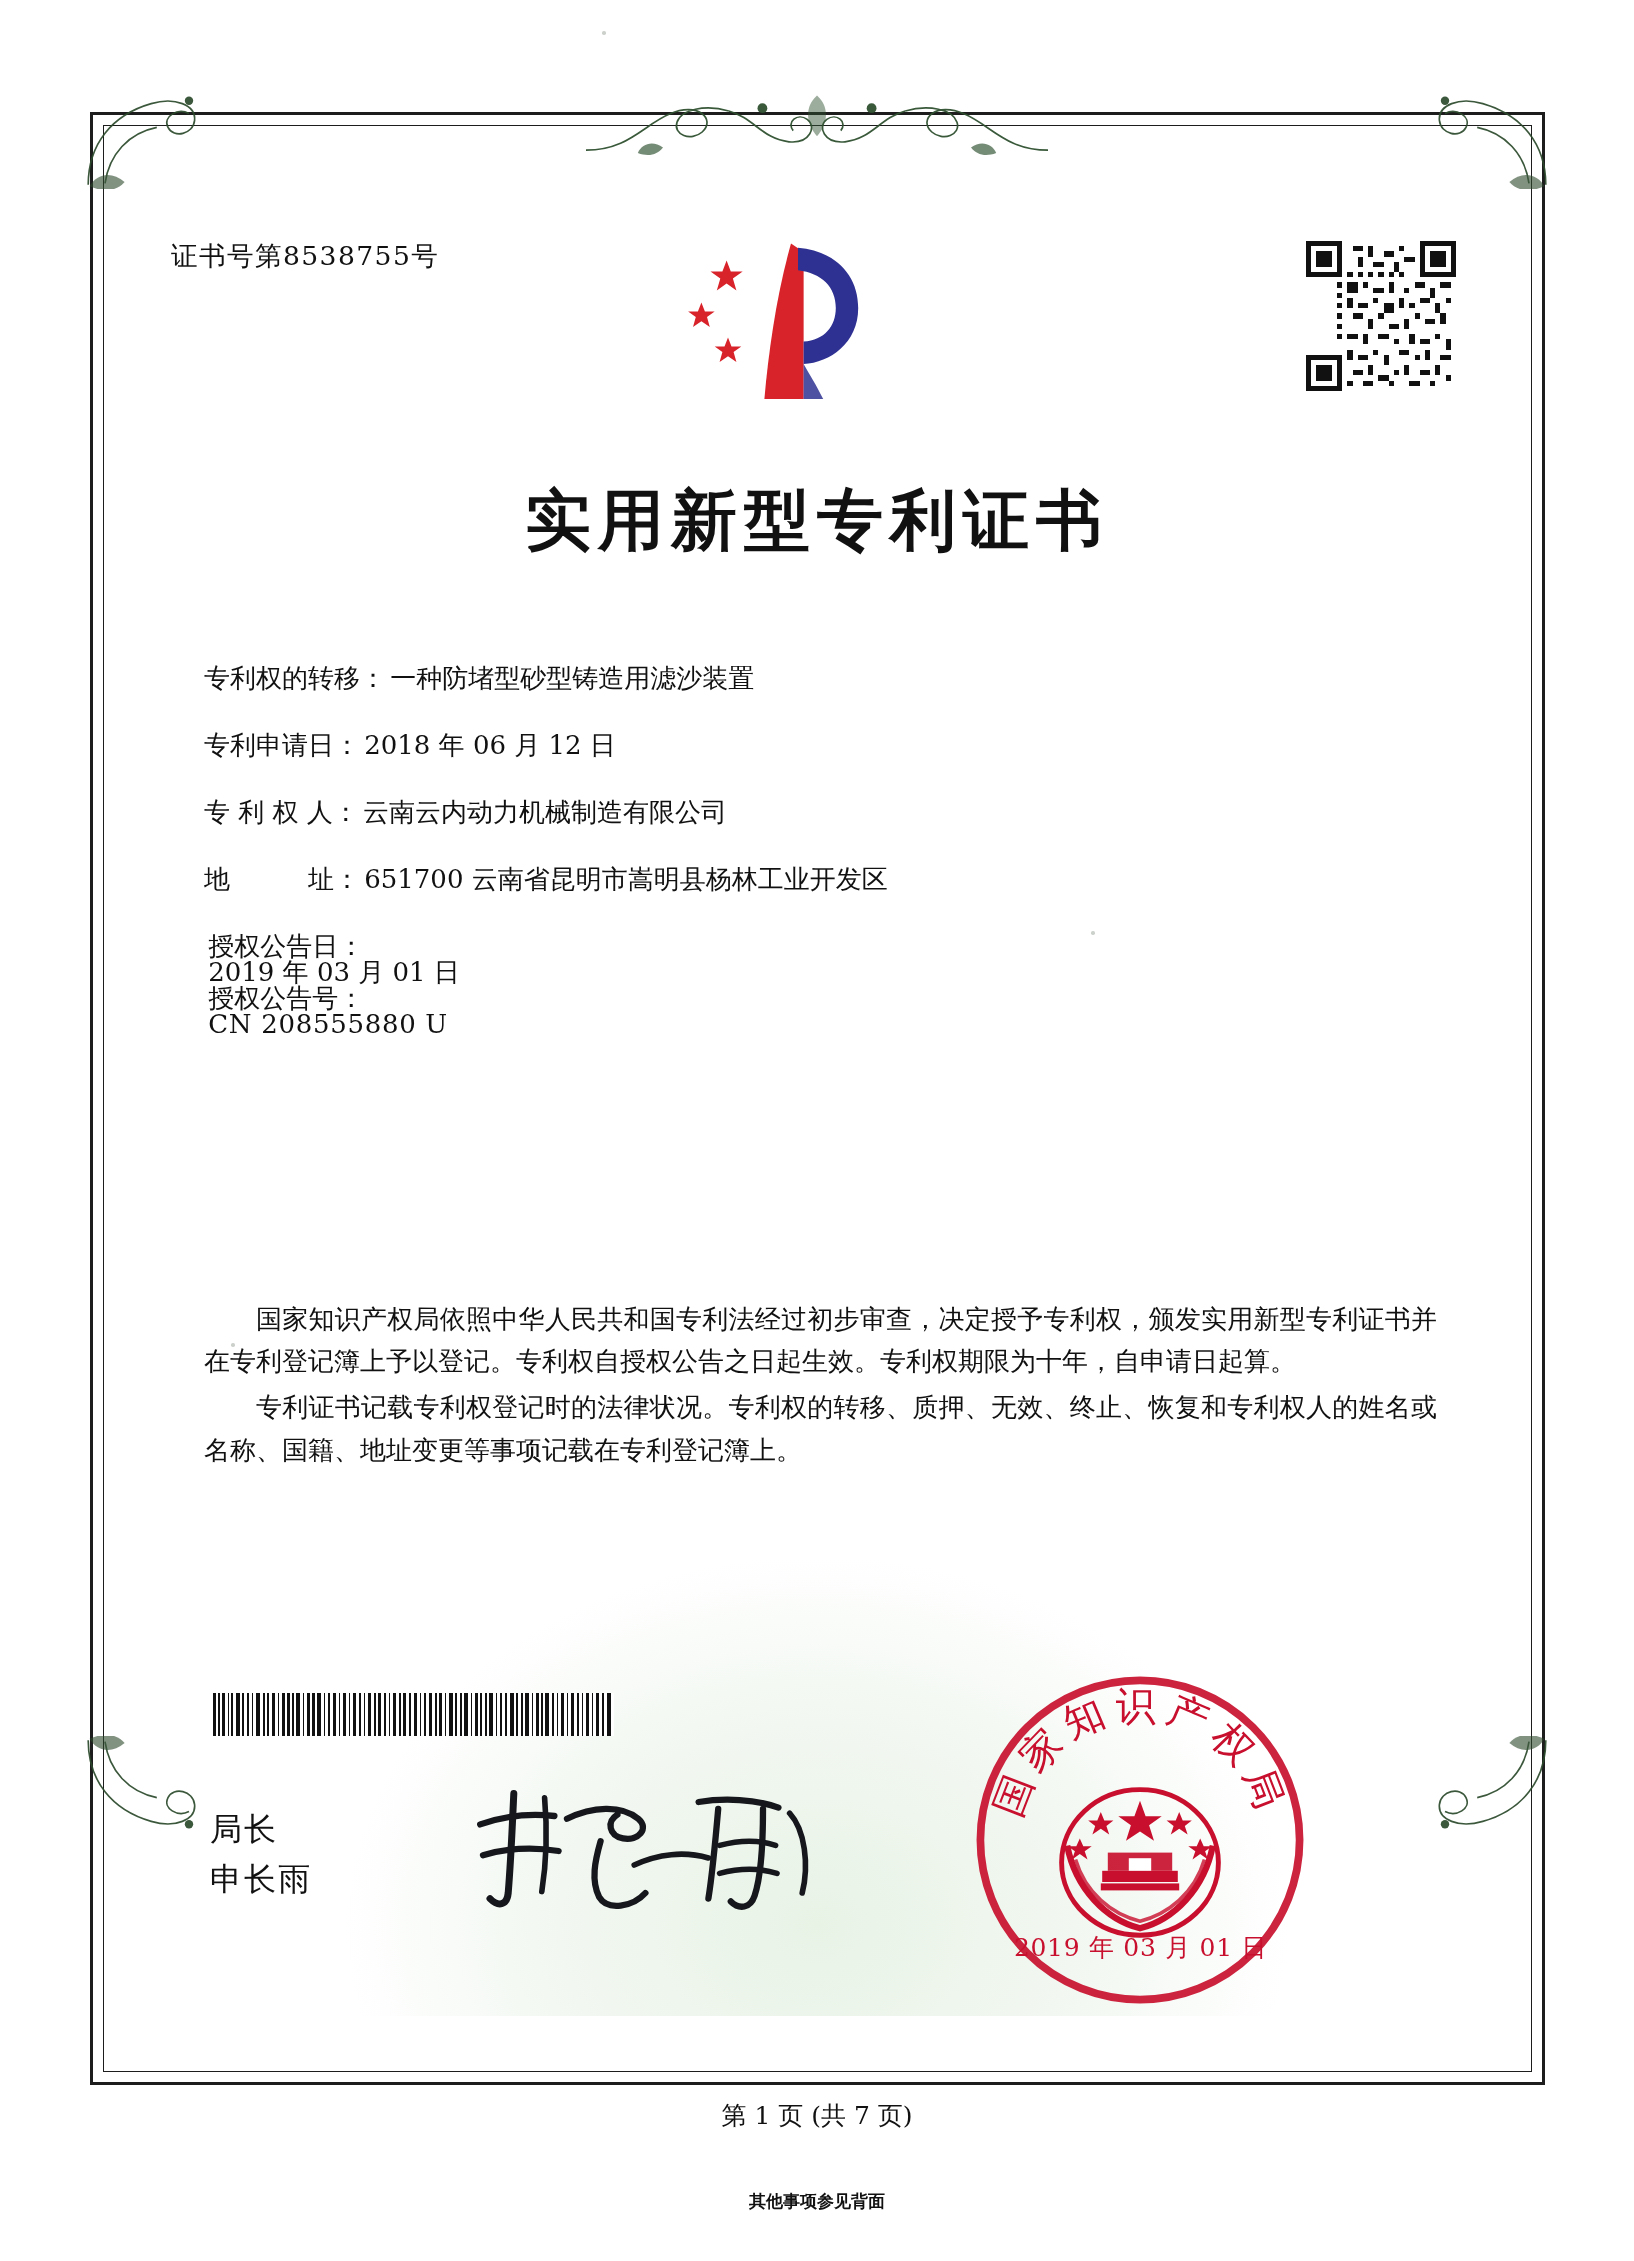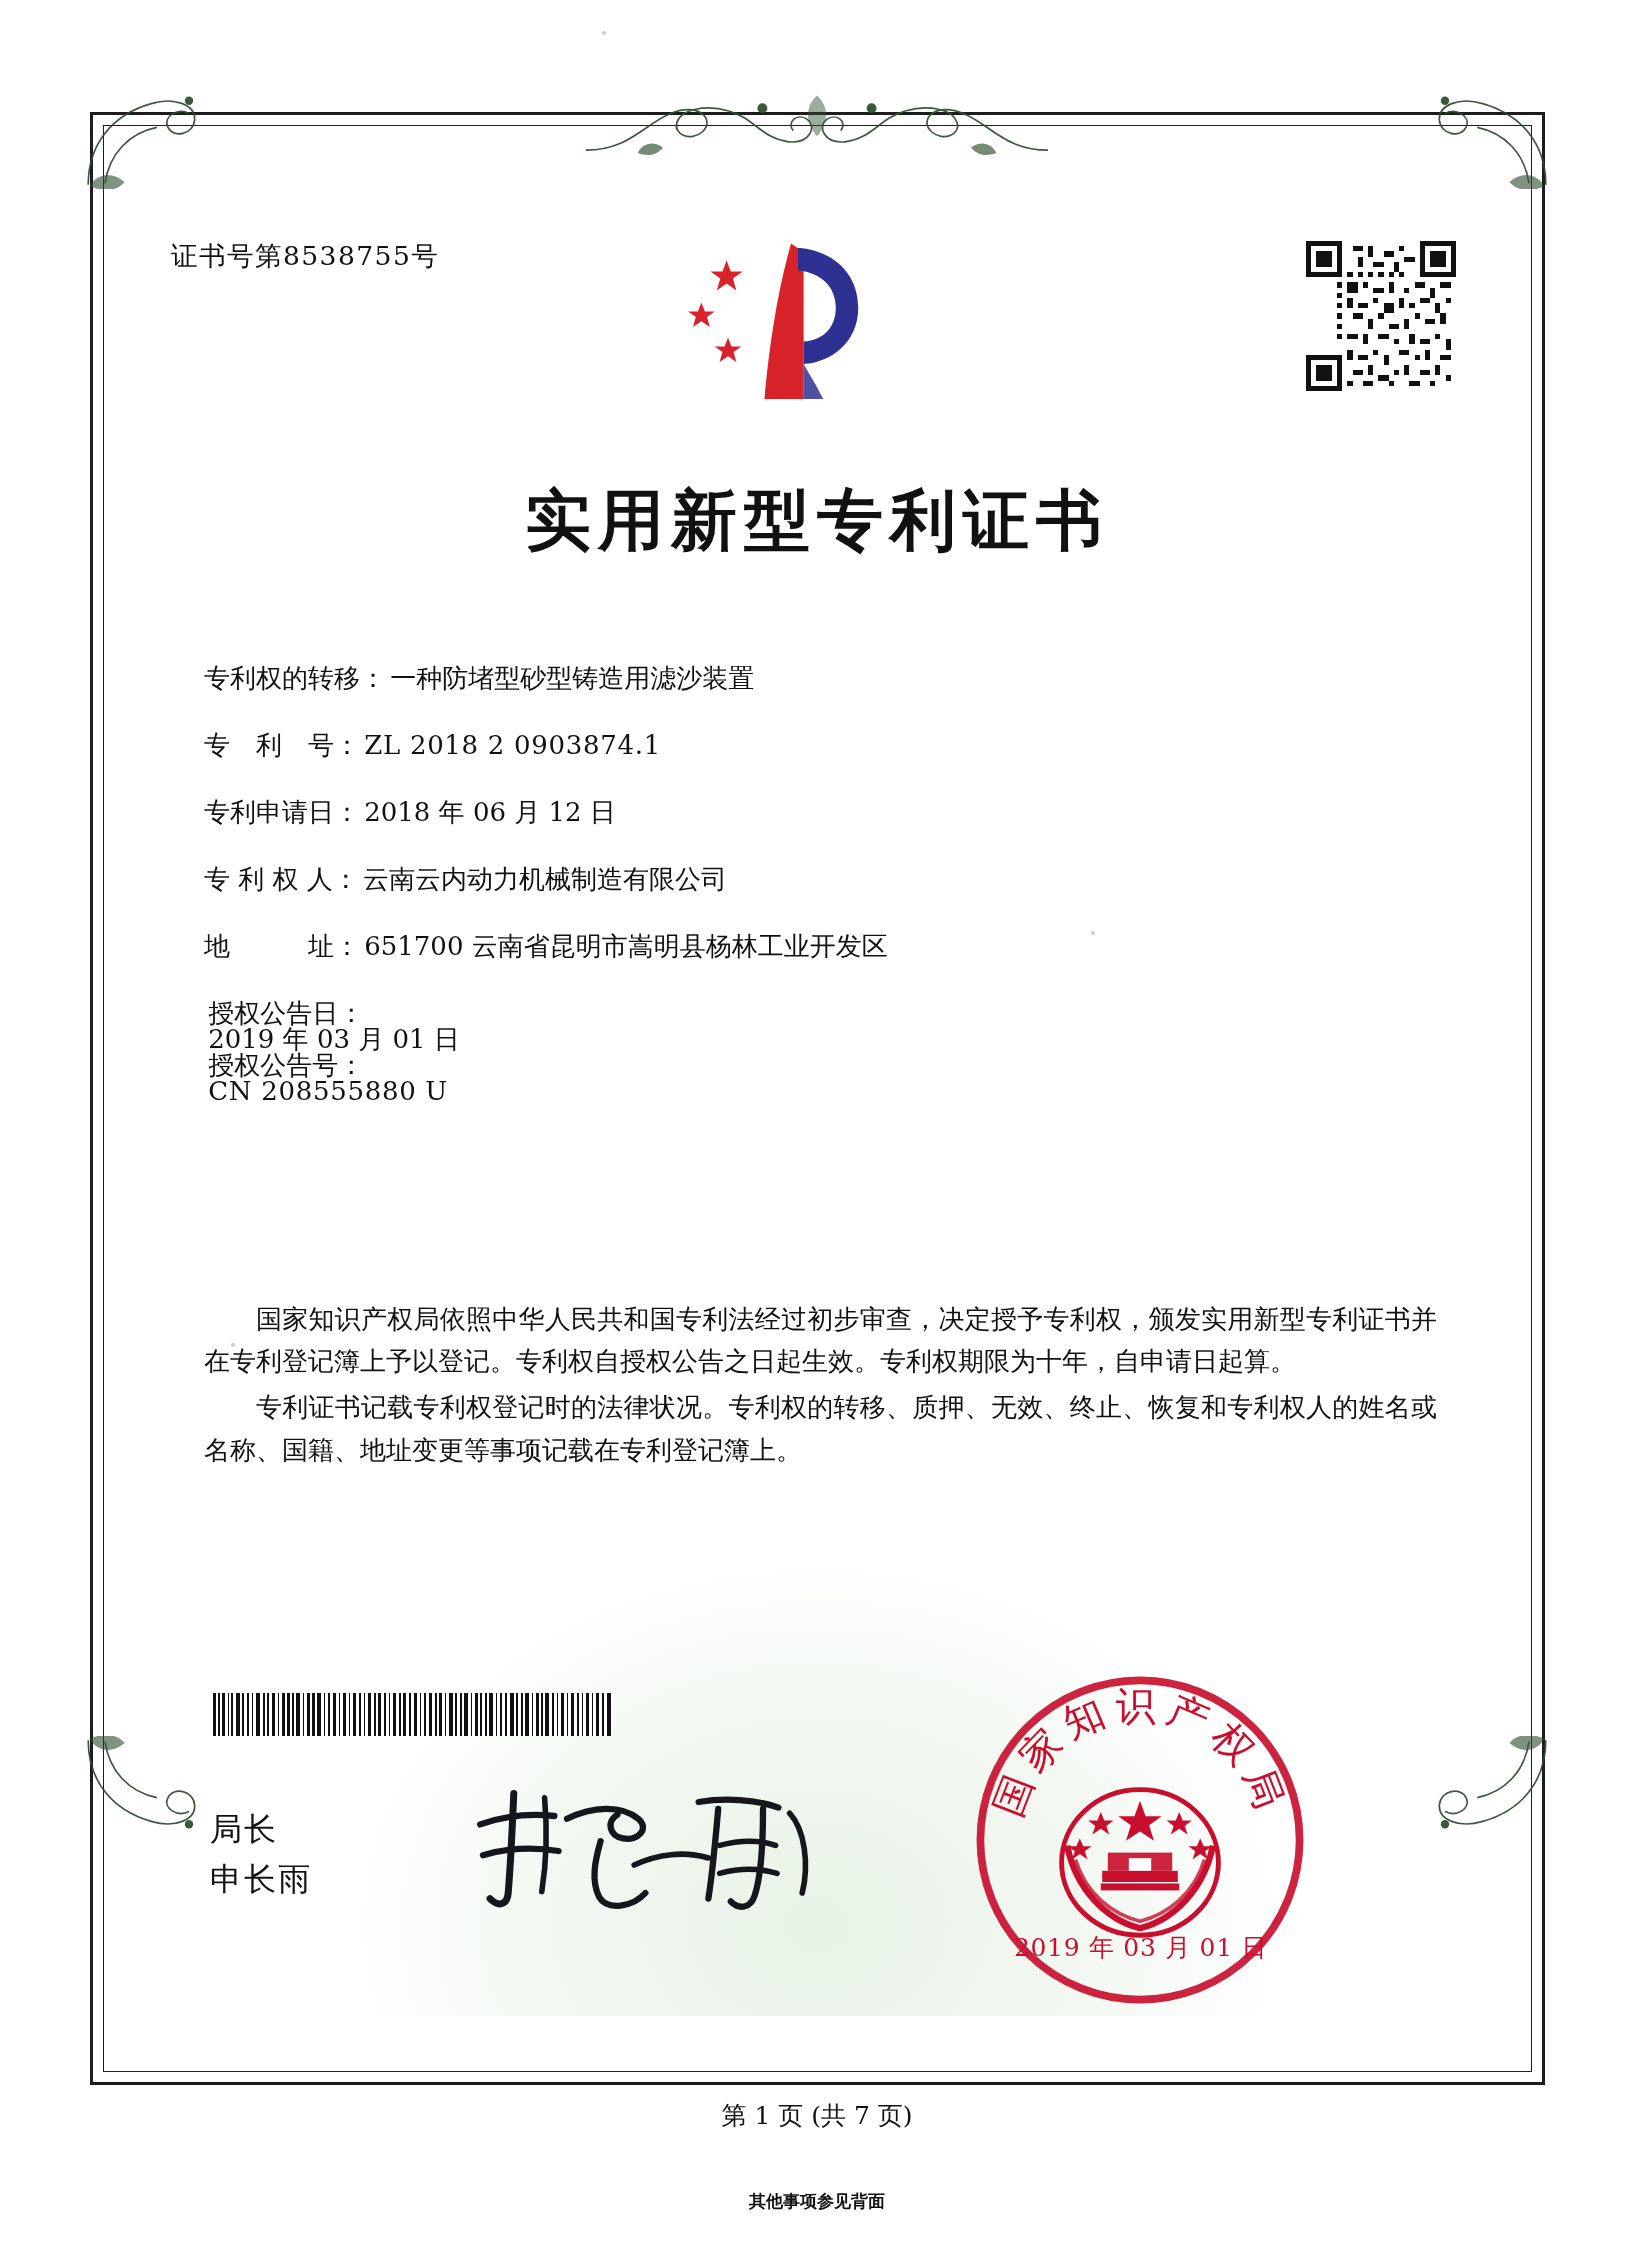--- a/index.html
+++ b/index.html
@@ -420,24 +420,20 @@
   <div class="cert-title">实用新型专利证书</div>
 
   <div class="fields">
 
     <div class="field">
       <span class="lbl">专利权的转移：</span>
       <span class="val">一种防堵型砂型铸造用滤沙装置</span>
     </div>
 
 
-    <div class="field">
-      <span class="lbl">专　利　号：</span>
-      <span class="val mono-no">ZL 2018 2 0903874.1</span>
-    </div>
 
     <div class="field">
       <span class="lbl">专利申请日：</span>
       <span class="val">2018 年 06 月 12 日</span>
     </div>
 
     <div class="field">
       <span class="lbl">专 利 权 人：</span>
       <span class="val">云南云内动力机械制造有限公司</span>
     </div>

